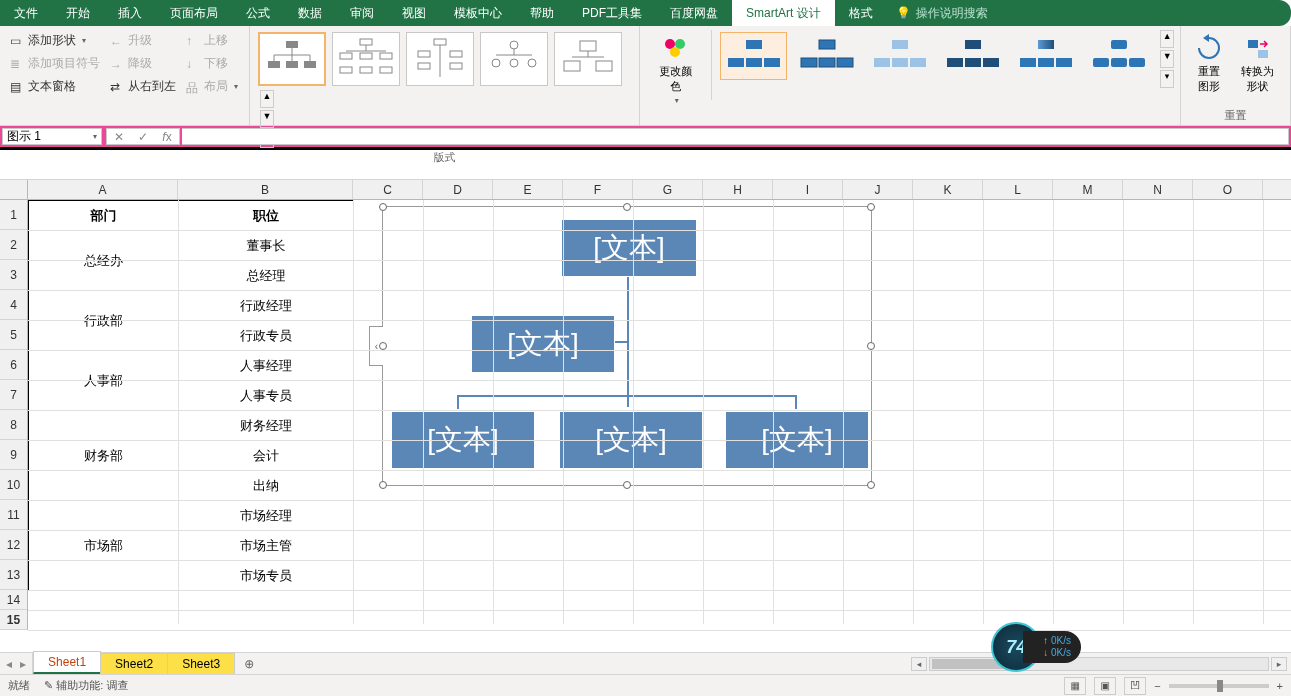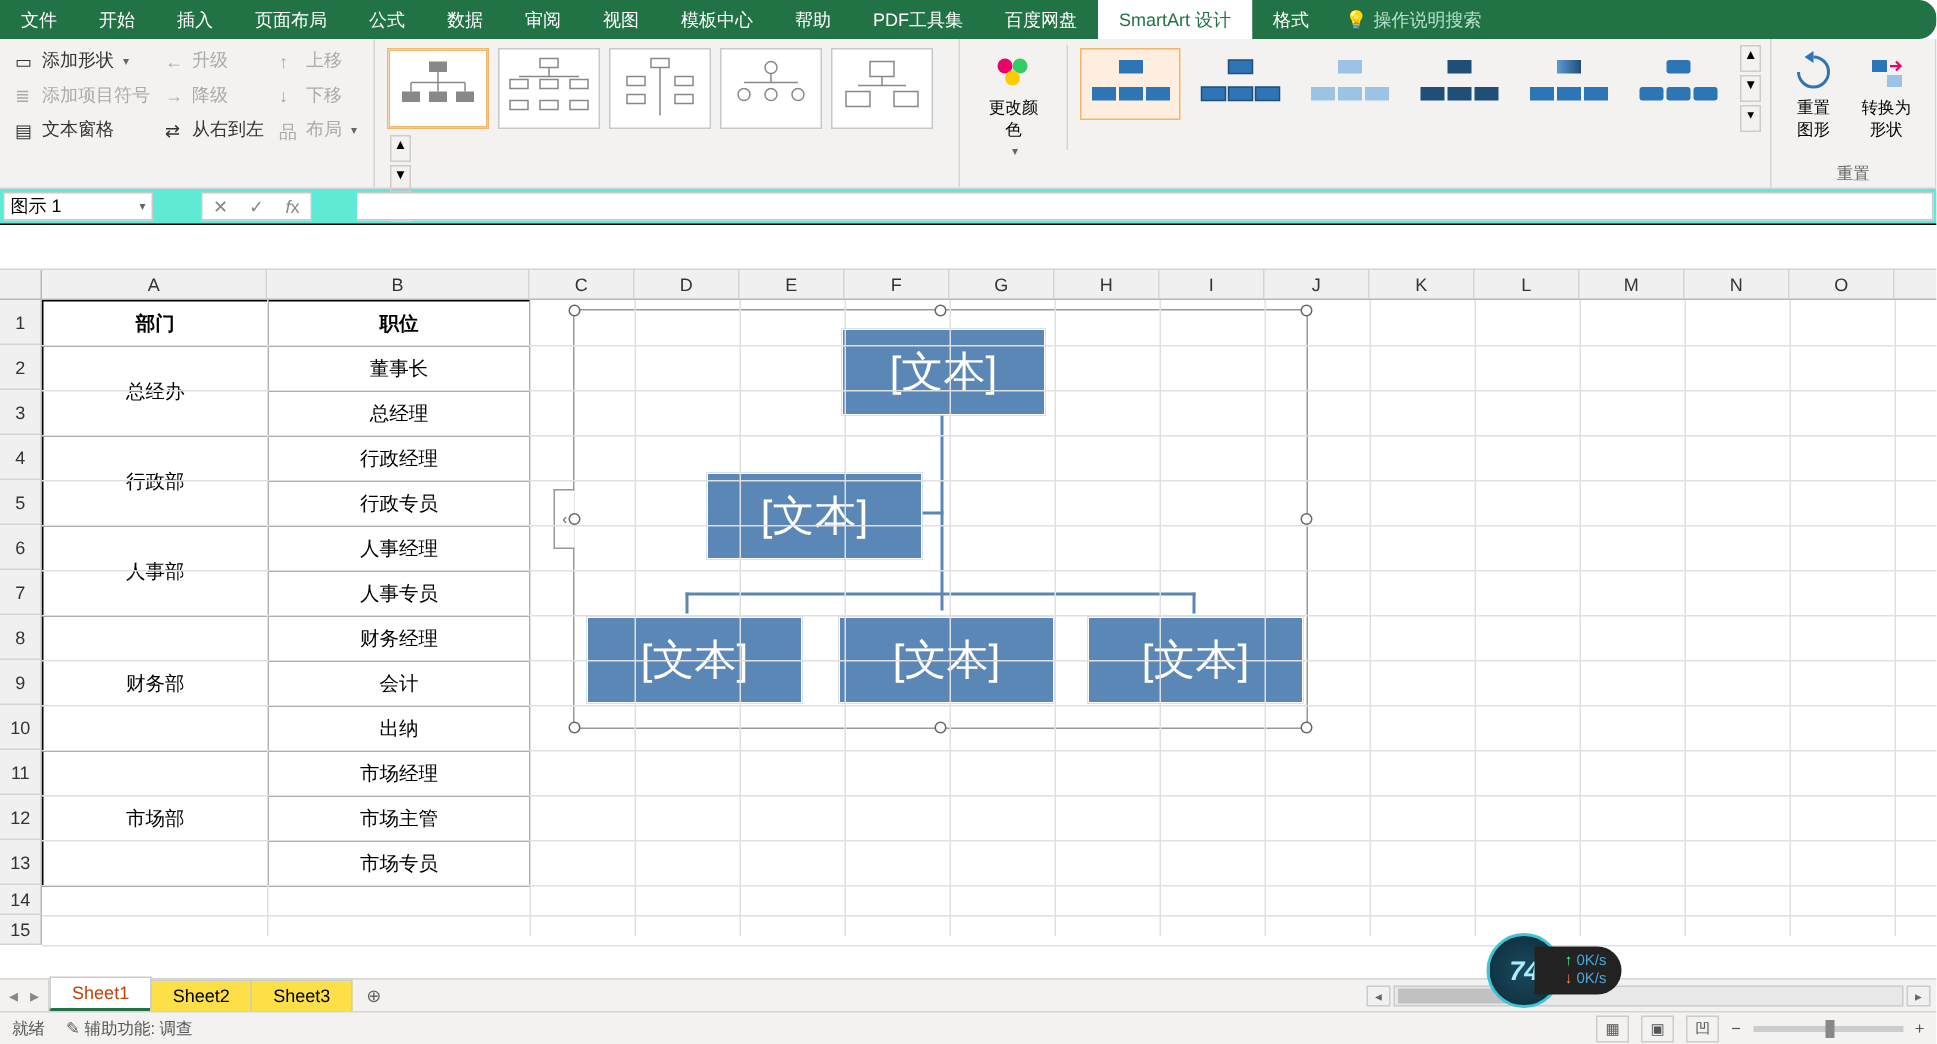--- a/index.html
+++ b/index.html
@@ -31,21 +31,21 @@
 
 
 .style-thumb { width: 68px; height: 48px; border: 1px solid transparent; margin: 2px; display: flex; align-items: center; justify-content: center; }
 .style-thumb.sel { border-color: #f4b469; background: #fdeee0; }
 .style-svg { width: 60px; height: 40px; }
 
 .big-btn { display: flex; flex-direction: column; align-items: center; justify-content: center; padding: 4px 8px; font-size: 11px; gap: 2px; text-align: center; }
 .big-ic { width: 28px; height: 28px; }
 
 
-.fx-bar { height: 24px; border-bottom: 1px solid #000000; display: flex; align-items: stretch; background: #5eead4; gap: 28px; }
+.fx-bar { height: 24px; border-bottom: 3px solid #000000; display: flex; align-items: stretch; background: #ec4899; }
 .name-box { width: 100px; background: #fff; border: 1px solid #c8c8c8; margin: 2px; display: flex; align-items: center; padding: 0 4px; justify-content: space-between; }
 .fx-btns { display: flex; align-items: center; border: 1px solid #c8c8c8; margin: 2px 0 2px 2px; background: #fff; }
 .fx-btn { width: 24px; display: flex; align-items: center; justify-content: center; color: #888; }
 .formula-input { flex: 1; background: #fff; border: 1px solid #c8c8c8; margin: 2px; border-left: none; display: flex; align-items: center; padding: 0 4px; }
 
 
 .gap { height: 30px; background: #fff; border-bottom: 1px solid #d4d4d4; }
 
 
 .grid-area { position: relative; height: 444px; display: flex; }
@@ -227,20 +227,21 @@
             <rect x="6" y="24" width="16" height="10" fill="none" stroke="#888"></rect>
             <rect x="38" y="24" width="16" height="10" fill="none" stroke="#888"></rect>
           </svg>
         </div>
       <div style="width:14px; display:flex; flex-direction:column; justify-content:center; gap:2px; margin-left:4px;">
         <div style="border:1px solid #ccc;height:18px;text-align:center;font-size:9px;">▲</div>
         <div style="border:1px solid #ccc;height:18px;text-align:center;font-size:9px;">▼</div>
         <div style="border:1px solid #ccc;height:18px;text-align:center;font-size:9px;">▾</div>
       </div>
     </div>
+    <div class="ribbon-group-label">版式</div>
   </div>
 
   <div class="ribbon-group" style="flex:1">
     <div class="ribbon-group-body">
       <div class="big-btn">
         <svg class="big-ic" viewBox="0 0 28 28">
             <circle cx="8" cy="10" r="5" fill="#e06"></circle>
             <circle cx="18" cy="10" r="5" fill="#3c6"></circle>
             <circle cx="13" cy="18" r="5" fill="#fc0"></circle>
           </svg>
@@ -376,21 +377,21 @@
       <div class="row-h" style="height: 30px;">5</div>
       <div class="row-h" style="height: 30px;">6</div>
       <div class="row-h" style="height: 30px;">7</div>
       <div class="row-h" style="height: 30px;">8</div>
       <div class="row-h" style="height: 30px;">9</div>
       <div class="row-h" style="height: 30px;">10</div>
       <div class="row-h" style="height: 30px;">11</div>
       <div class="row-h" style="height: 30px;">12</div>
       <div class="row-h" style="height: 30px;">13</div>
       <div class="row-h small" style="height: 20px;">14</div>
-      <div class="row-h small" style="height: 20px;">15</div>
+      <div class="row-h small" style="height: 20px; font-weight: bold;">15</div>
     </div>
   <div class="cells" id="cells">
 
     <table class="tbl" id="dataTbl">
         <tbody>
           <tr>
             <td class="hdr" style="width:150px">部门</td>
             <td class="hdr" style="width:175px">职位</td>
           </tr>
           <tr>

